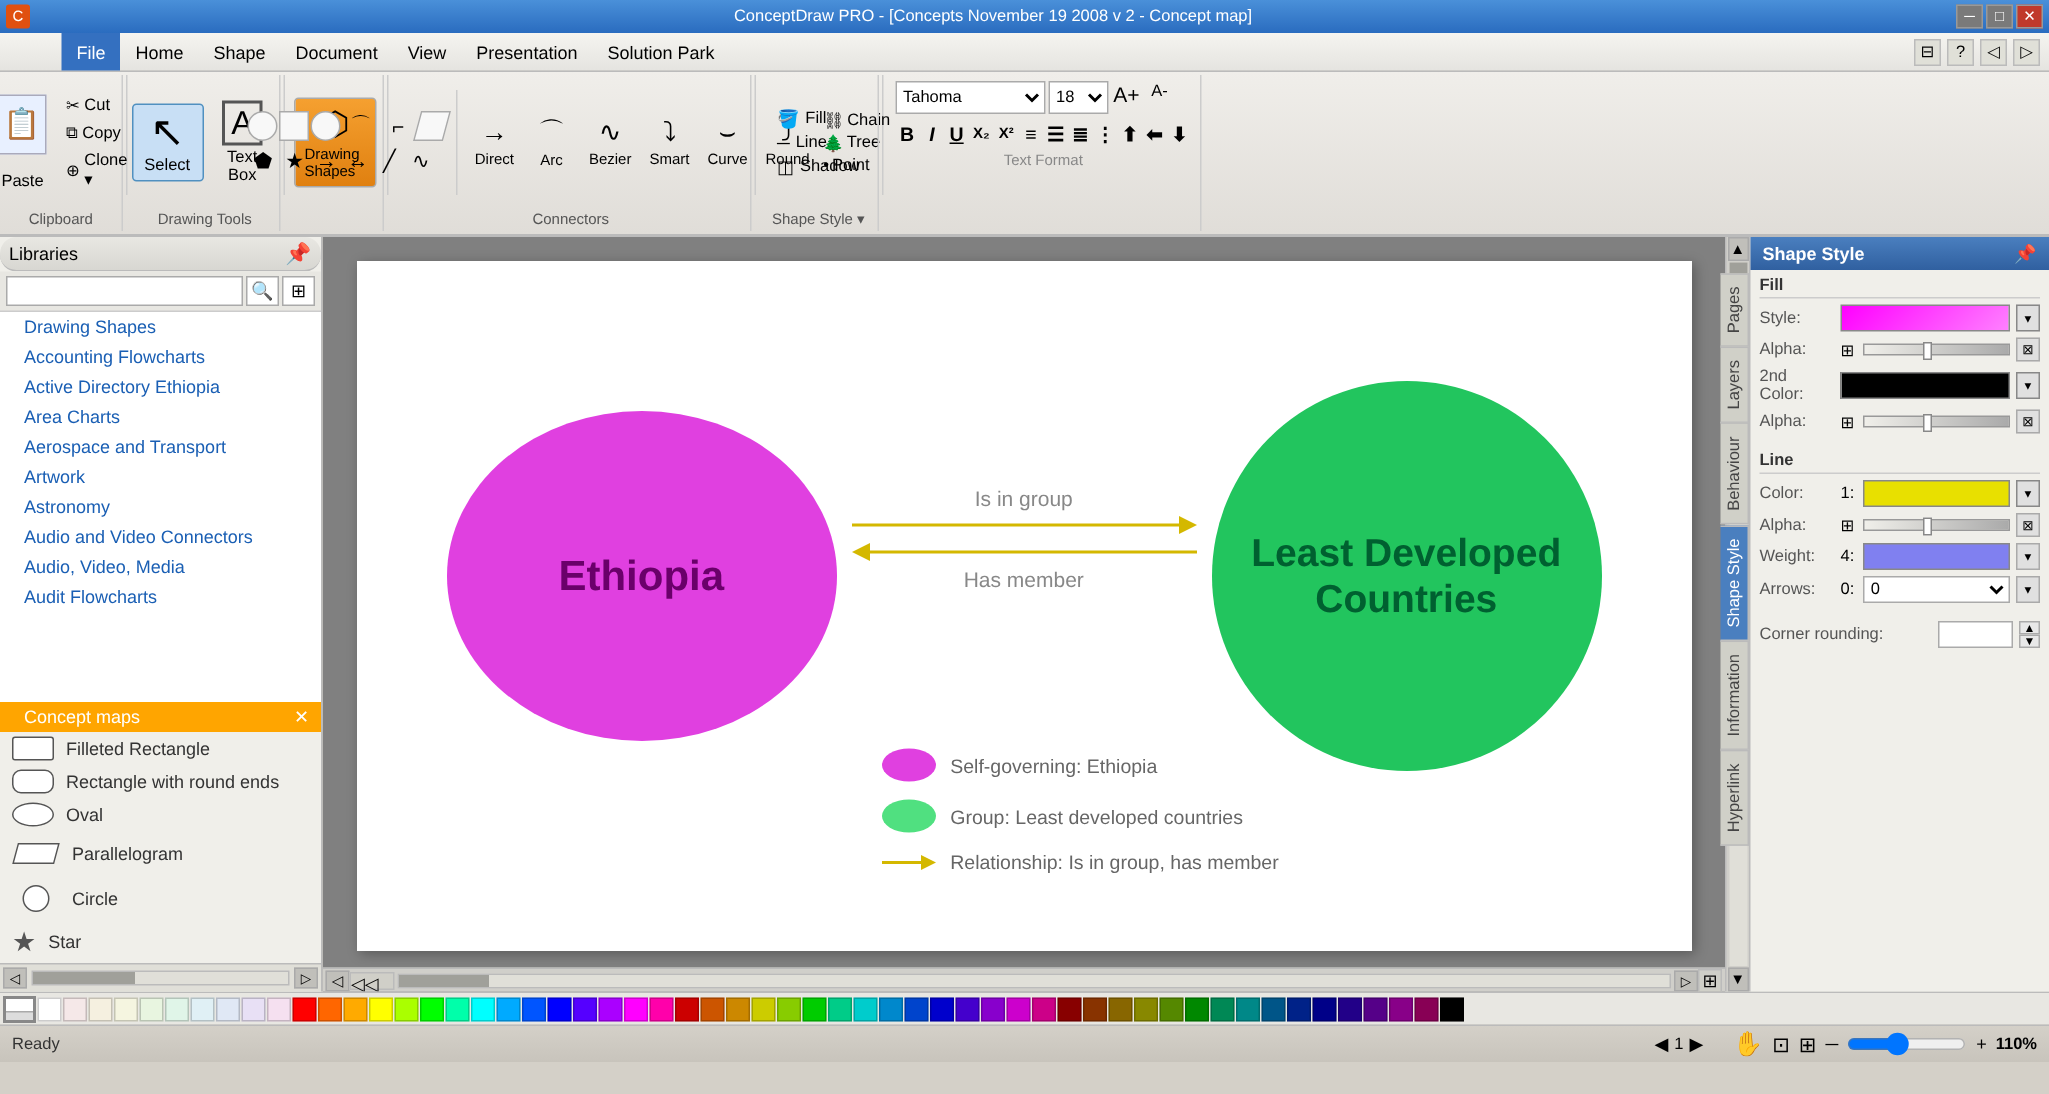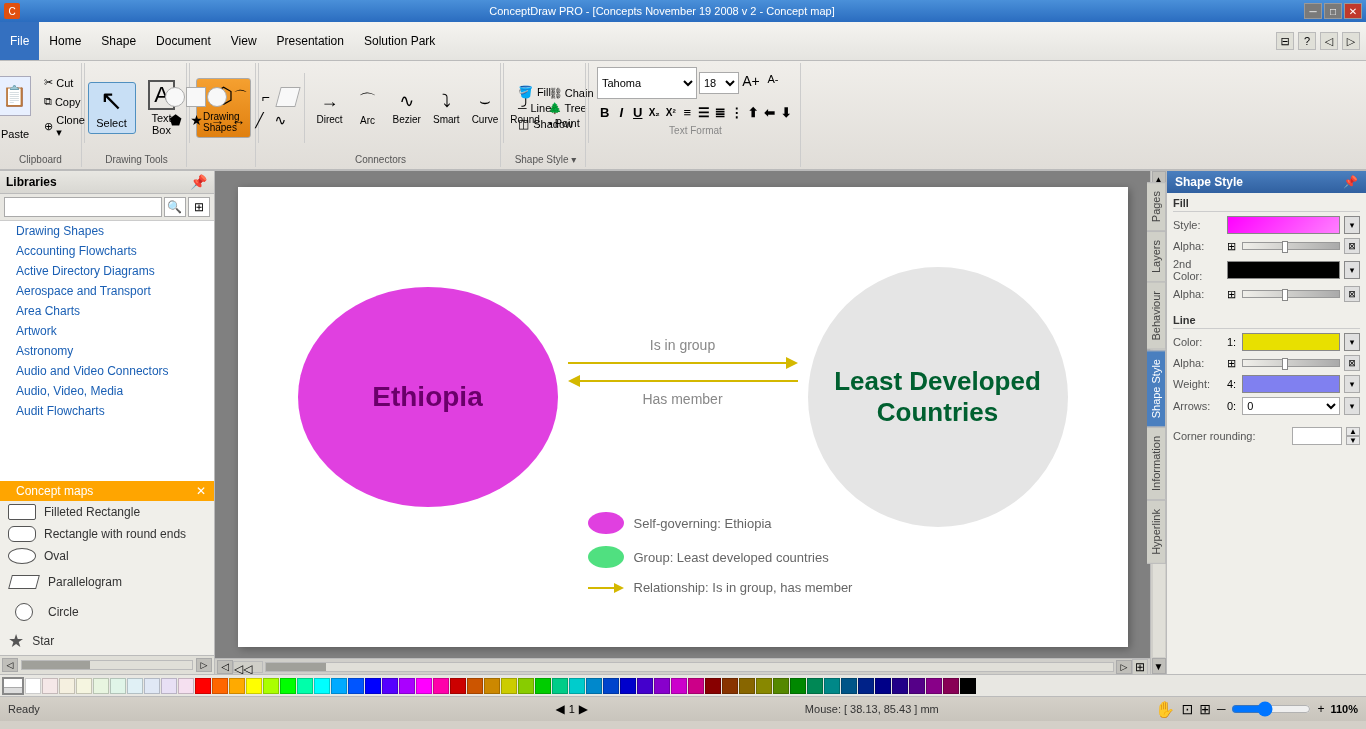--- a/index.html
+++ b/index.html
@@ -24,25 +24,26 @@
       color: white;
       font-size: 10px;
       display: flex; align-items: center; justify-content: center;
       cursor: pointer; border: 1px solid #999;
     }
     #titlebar .win-btn.min { background: #7a7a7a; }
     #titlebar .win-btn.max { background: #7a7a7a; }
 
     
     #menubar {
-      height: 39px;
+      height: 26px;
       background: linear-gradient(to bottom, #f5f4f0, #e5e4e0);
       display: flex;
       align-items: center;
       border-bottom: 1px solid #bbb;
+      padding-left: 41px;
     }
     .menu-btn {
       padding: 3px 10px;
       font-size: 12px;
       cursor: pointer;
       height: 100%;
       display: flex;
       align-items: center;
     }
     .menu-btn.active {
@@ -136,21 +137,21 @@
     .conn-btn {
       display: flex; flex-direction: column; align-items: center; justify-content: center;
       padding: 4px 5px; cursor: pointer;
       font-size: 10px; min-width: 36px;
     }
     .conn-icon { font-size: 18px; margin-bottom: 2px; }
     .font-row {
       display: flex; align-items: center; gap: 2px; margin-bottom: 2px;
     }
     .font-select {
-      width: 100px; height: 32px; font-size: 11px; border: 1px solid #aaa;
+      width: 100px; height: 22px; font-size: 11px; border: 1px solid #aaa;
       background: white;
     }
     .font-size-select {
       width: 40px; height: 22px; font-size: 11px; border: 1px solid #aaa;
       background: white;
     }
     .font-grow-btn { width: 20px; height: 20px; cursor: pointer; font-size: 14px; text-align: center; }
     .format-row {
       display: flex; align-items: center; gap: 1px;
     }
@@ -192,21 +193,21 @@
       border-right: 1px solid #bbb;
       display: flex;
       flex-direction: column;
       overflow: hidden;
     }
     #library-header {
       display: flex; align-items: center; justify-content: space-between;
       padding: 3px 6px;
       background: linear-gradient(to bottom, #e8e7e2, #d8d7d2);
       border-bottom: 1px solid #bbb;
-      font-size: 12px; font-weight: bold;
+      font-size: 12px; font-weight: normal; border-radius: 11px;
     }
     .pin-icon { cursor: pointer; font-size: 14px; }
     #library-search {
       display: flex; align-items: center; gap: 2px;
       padding: 3px 4px;
       background: #e8e7e2;
       border-bottom: 1px solid #ccc;
     }
     #library-search input {
       flex: 1; height: 20px; border: 1px solid #aaa; font-size: 11px; padding: 0 2px;
@@ -296,21 +297,21 @@
     #ethiopia-label {
       color: #6a006a;
       font-size: 28px;
       font-weight: bold;
       text-align: center;
     }
     #countries-oval {
       position: absolute;
       right: 60px; top: 80px;
       width: 260px; height: 260px;
-      background: #e5e5e5;
+      background: #22c55e;
       border-radius: 50%;
       display: flex; align-items: center; justify-content: center;
     }
     #countries-label {
       color: #006030;
       font-size: 26px;
       font-weight: bold;
       text-align: center;
       padding: 10px;
     }
@@ -721,23 +722,23 @@
     </div>
     <div id="library-search">
       <input type="text" placeholder="" style="">
       <div class="search-btn">🔍</div>
       <div class="view-btn">⊞</div>
     </div>
     <div id="library-scroll-area">
       <div id="library-list">
         <div class="library-item">Drawing Shapes</div>
         <div class="library-item">Accounting Flowcharts</div>
-        <div class="library-item">Active Directory Diagrams</div>
+        <div class="library-item">Active Directory Ethiopia</div>
+        <div class="library-item">Area Charts</div>
         <div class="library-item">Aerospace and Transport</div>
-        <div class="library-item">Area Charts</div>
         <div class="library-item">Artwork</div>
         <div class="library-item">Astronomy</div>
         <div class="library-item">Audio and Video Connectors</div>
         <div class="library-item">Audio, Video, Media</div>
         <div class="library-item">Audit Flowcharts</div>
       </div>
 
       <div>
         <div class="library-item selected">
           <span>Concept maps</span>
@@ -1008,21 +1009,20 @@
     <div class="color-cell" style="background: rgb(0, 0, 0);"></div>
   </div>
 
 <div id="statusbar">
   <div class="status-left">Ready</div>
   <div style="display:flex;align-items:center;gap:4px;">
     <div style="cursor:pointer;font-size:12px;">◀</div>
     <div style="font-size:11px;">1</div>
     <div style="cursor:pointer;font-size:12px;">▶</div>
   </div>
-  <div class="status-center">Mouse: [ 38.13, 85.43 ] mm</div>
   <div class="status-right">
     <div style="cursor:pointer;font-size:16px;">✋</div>
     <div style="cursor:pointer;font-size:14px;">⊡</div>
     <div style="cursor:pointer;font-size:14px;">⊞</div>
     <div style="cursor:pointer;font-size:12px;">─</div>
     <input type="range" min="50" max="200" value="110" class="zoom-slider" style="">
     <div style="cursor:pointer;font-size:12px;">+</div>
     <div class="zoom-label">110%</div>
   </div>
 </div>

